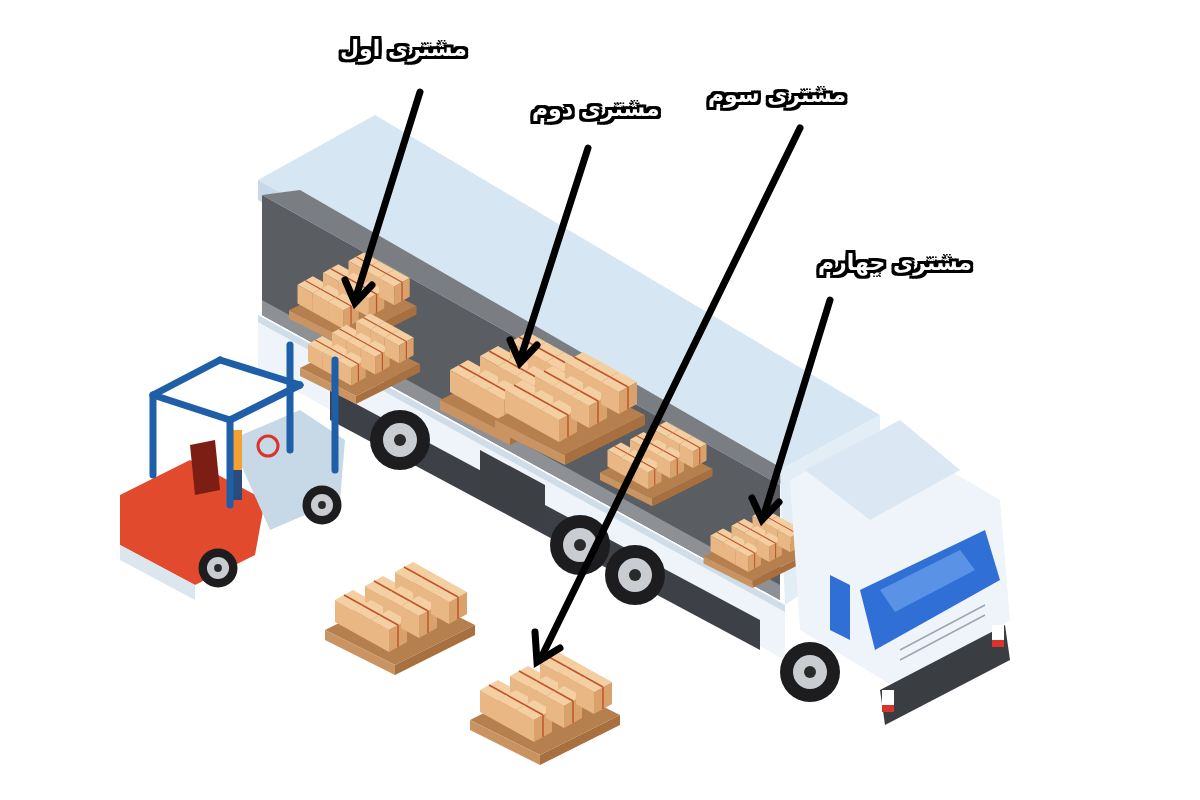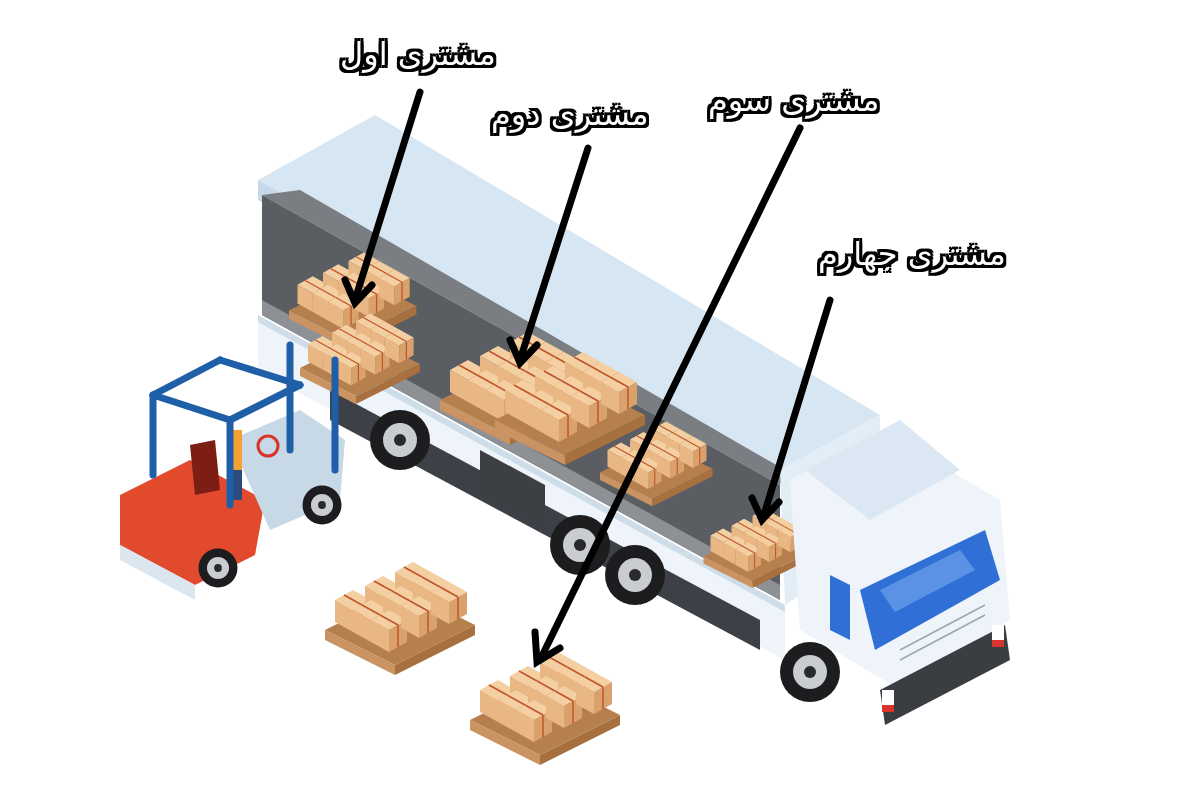--- a/index.html
+++ b/index.html
@@ -1,18 +1,18 @@
 <!DOCTYPE html>
 <html><head>
 <meta charset="utf-8">
 <style>
   html,body{margin:0;padding:0;background:#ffffff;}
   body{width:1200px;height:800px;position:relative;overflow:hidden;font-family:"DejaVu Sans",sans-serif;}
   #scene{position:absolute;left:0;top:0;}
-  .label{position:absolute;direction:rtl;font-family:"DejaVu Sans",sans-serif;font-weight:normal;font-size:32px;color:#ffffff;
+  .label{position:absolute;direction:rtl;font-family:"DejaVu Sans",sans-serif;font-weight:bold;font-size:22px;color:#ffffff;
     -webkit-text-stroke:0;text-shadow:
       -3px -3px 0 #000,3px -3px 0 #000,-3px 3px 0 #000,3px 3px 0 #000,
       0 -3px 0 #000,0 3px 0 #000,-3px 0 0 #000,3px 0 0 #000,
       -2px -2px 0 #000,2px 2px 0 #000;white-space:nowrap;line-height:1;}
 </style>
 </head>
 <body>
 
 <svg id="scene" width="1200" height="800" viewBox="0 0 1200 800" xmlns="http://www.w3.org/2000/svg">
   <defs>
@@ -131,15 +131,15 @@
     <line x1="588" y1="148" x2="520" y2="360"></line>
     <polyline points="510,340 520,363 537,345"></polyline>
     <line x1="800" y1="128" x2="540" y2="660"></line>
     <polyline points="535,632 537,662 560,648"></polyline>
     <line x1="830" y1="300" x2="763" y2="518"></line>
     <polyline points="752,498 762,520 779,502"></polyline>
   </g>
 </svg>
 
 <div class="label" style="left:340px;top:38px;">مشتری اول</div>
-<div class="label" style="left:491px;top:98px;">مشتری دوم</div>
+<div class="label" style="left:532px;top:98px;">مشتری دوم</div>
 <div class="label" style="left:708px;top:84px;">مشتری سوم</div>
-<div class="label" style="left:818px;top:238px;">مشتری جهارم</div>
+<div class="label" style="left:818px;top:252px;">مشتری جهارم</div>
 
 </body></html>

